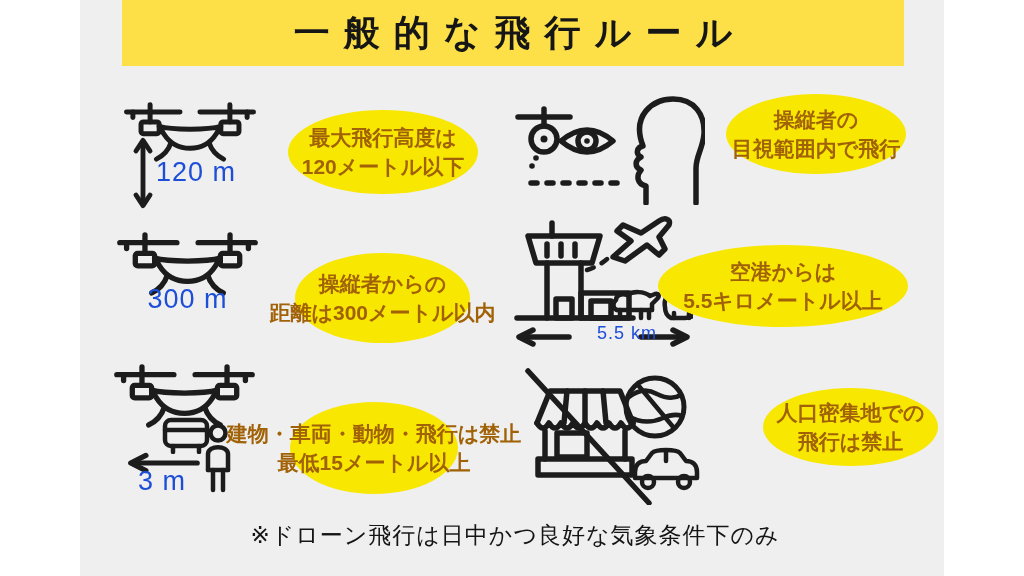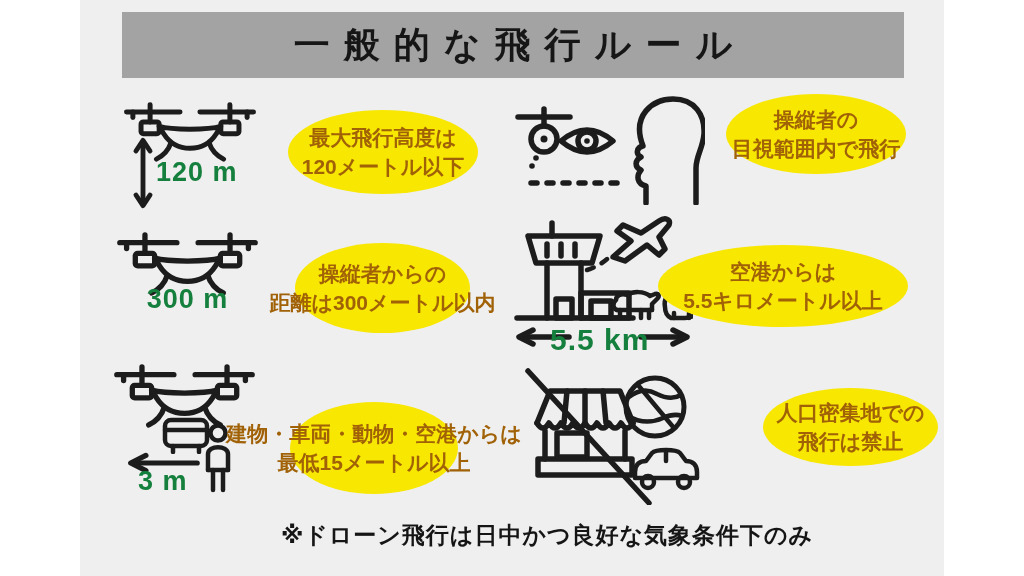--- a/index.html
+++ b/index.html
@@ -3,43 +3,43 @@
 <meta charset="utf-8">
 <style>
   html,body{margin:0;padding:0;}
   body{
     width:1024px;height:576px;position:relative;background:#ffffff;
     font-family:"Liberation Sans","DejaVu Sans",sans-serif;color:#1c1c1c;
     overflow:hidden;
   }
   .slide{position:absolute;left:80px;top:0;width:864px;height:576px;background:#efefef;}
   .banner{
-    position:absolute;left:42px;top:12px;width:782px;height:66px;background:#a3a3a3;
+    position:absolute;left:42px;top:0;width:782px;height:66px;background:#fde047;
     display:flex;align-items:center;justify-content:center;
   }
   .banner .title{
     font-size:36px;font-weight:700;letter-spacing:14px;margin-right:-14px;color:#161616;
     white-space:nowrap;
   }
   .abs{position:absolute;}
   svg{display:block;}
   .stroke{fill:none;stroke:#1c1c1c;stroke-width:5.5;stroke-linecap:round;stroke-linejoin:round;}
   .stroke-thin{fill:none;stroke:#1c1c1c;stroke-width:4.5;stroke-linecap:round;stroke-linejoin:round;}
   .measure{
-    font-size:27px;font-weight:700;letter-spacing:1px;color:#15803d;white-space:nowrap;
+    font-size:27px;font-weight:400;letter-spacing:1px;color:#1d4ed8;white-space:nowrap;
   }
   .bubble{position:absolute;display:flex;align-items:center;justify-content:center;}
   .bubble-bg{position:absolute;left:0;top:0;right:0;bottom:0;background:#f8e700;border-radius:50%;}
   .bubble-text{
     position:relative;text-align:center;white-space:nowrap;
     font-size:21px;font-weight:600;line-height:1.4;color:#a16207;
   }
   .footnote{
     position:absolute;left:0;top:520px;width:870px;text-align:center;
-    font-size:23px;font-weight:700;letter-spacing:1px;color:#151515;white-space:nowrap;margin-left:32px;
+    font-size:23px;font-weight:400;letter-spacing:1px;color:#151515;white-space:nowrap;
   }
 </style>
 </head>
 <body>
 
 <svg width="0" height="0" style="position:absolute" aria-hidden="true">
   <symbol id="sym-drone" viewBox="0 0 150 72">
     <g class="stroke">
       <path d="M5 15 H64"></path>
         <path d="M12 15 V21"></path>
@@ -109,21 +109,21 @@
         <div>目視範囲内で飛行</div>
       </div>
     </div>
   </div>
 
   <div>
     <svg class="abs" style="left:35px;top:228px" width="145" height="70" viewBox="0 0 150 72">
         <use href="#sym-drone"></use>
       </svg>
     <div class="abs measure" style="left:40px;top:284px;width:135px;text-align:center">300 m</div>
-    <div class="bubble" style="left:215px;top:243px;width:175px;height:90px">
+    <div class="bubble" style="left:215px;top:253px;width:175px;height:90px">
       <div class="bubble-bg"></div>
       <div class="bubble-text">
         <div>操縦者からの</div>
         <div>距離は300メートル以内</div>
       </div>
     </div>
   </div>
 
   <div>
     <svg class="abs" style="left:433px;top:215px" width="180" height="135" viewBox="0 0 180 135">
@@ -156,21 +156,21 @@
         <path d="M161 103 V98"></path>
           <path d="M176 103 V98"></path>
       </g>
       <g class="stroke" stroke-width="5">
         <path d="M10 122 H56"></path>
           <path d="M20 115 L6 122 L20 129"></path>
         <path d="M128 122 H170"></path>
           <path d="M160 115 L174 122 L160 129"></path>
       </g>
     </svg>
-    <div class="abs measure" style="left:470px;top:323px;width:110px;font-size:30px">5.5 km</div>
+    <div class="abs measure" style="left:492px;top:323px;width:110px;text-align:center;font-size:18px">5.5 km</div>
     <div class="bubble" style="left:578px;top:245px;width:250px;height:82px">
       <div class="bubble-bg"></div>
       <div class="bubble-text">
         <div>空港からは</div>
         <div>5.5キロメートル以上</div>
       </div>
     </div>
   </div>
 
   <div>
@@ -197,21 +197,21 @@
     <svg class="abs" style="left:45px;top:452px" width="76" height="22" viewBox="0 0 80 22">
       <g class="stroke" stroke-width="5">
         <path d="M8 11 H76"></path>
           <path d="M22 3 L6 11 L22 19"></path>
       </g>
     </svg>
     <div class="abs measure" style="left:58px;top:466px">3 m</div>
     <div class="bubble" style="left:210px;top:402px;width:168px;height:92px">
       <div class="bubble-bg"></div>
       <div class="bubble-text">
-        <div>建物・車両・動物・空港からは</div>
+        <div>建物・車両・動物・飛行は禁止</div>
         <div>最低15メートル以上</div>
       </div>
     </div>
   </div>
 
   <div>
     <svg class="abs" style="left:435px;top:365px" width="200" height="140" viewBox="0 0 200 140">
       <g class="stroke" stroke-width="5">
         <path d="M22 58 L35 26 H105 L118 58"></path>
         <path d="M22 58 Q28 68 34 58 Q40 68 46 58 Q52 68 58 58 Q64 68 70 58 Q76 68 82 58 Q88 68 94 58 Q100 68 106 58 Q112 68 118 58"></path>

